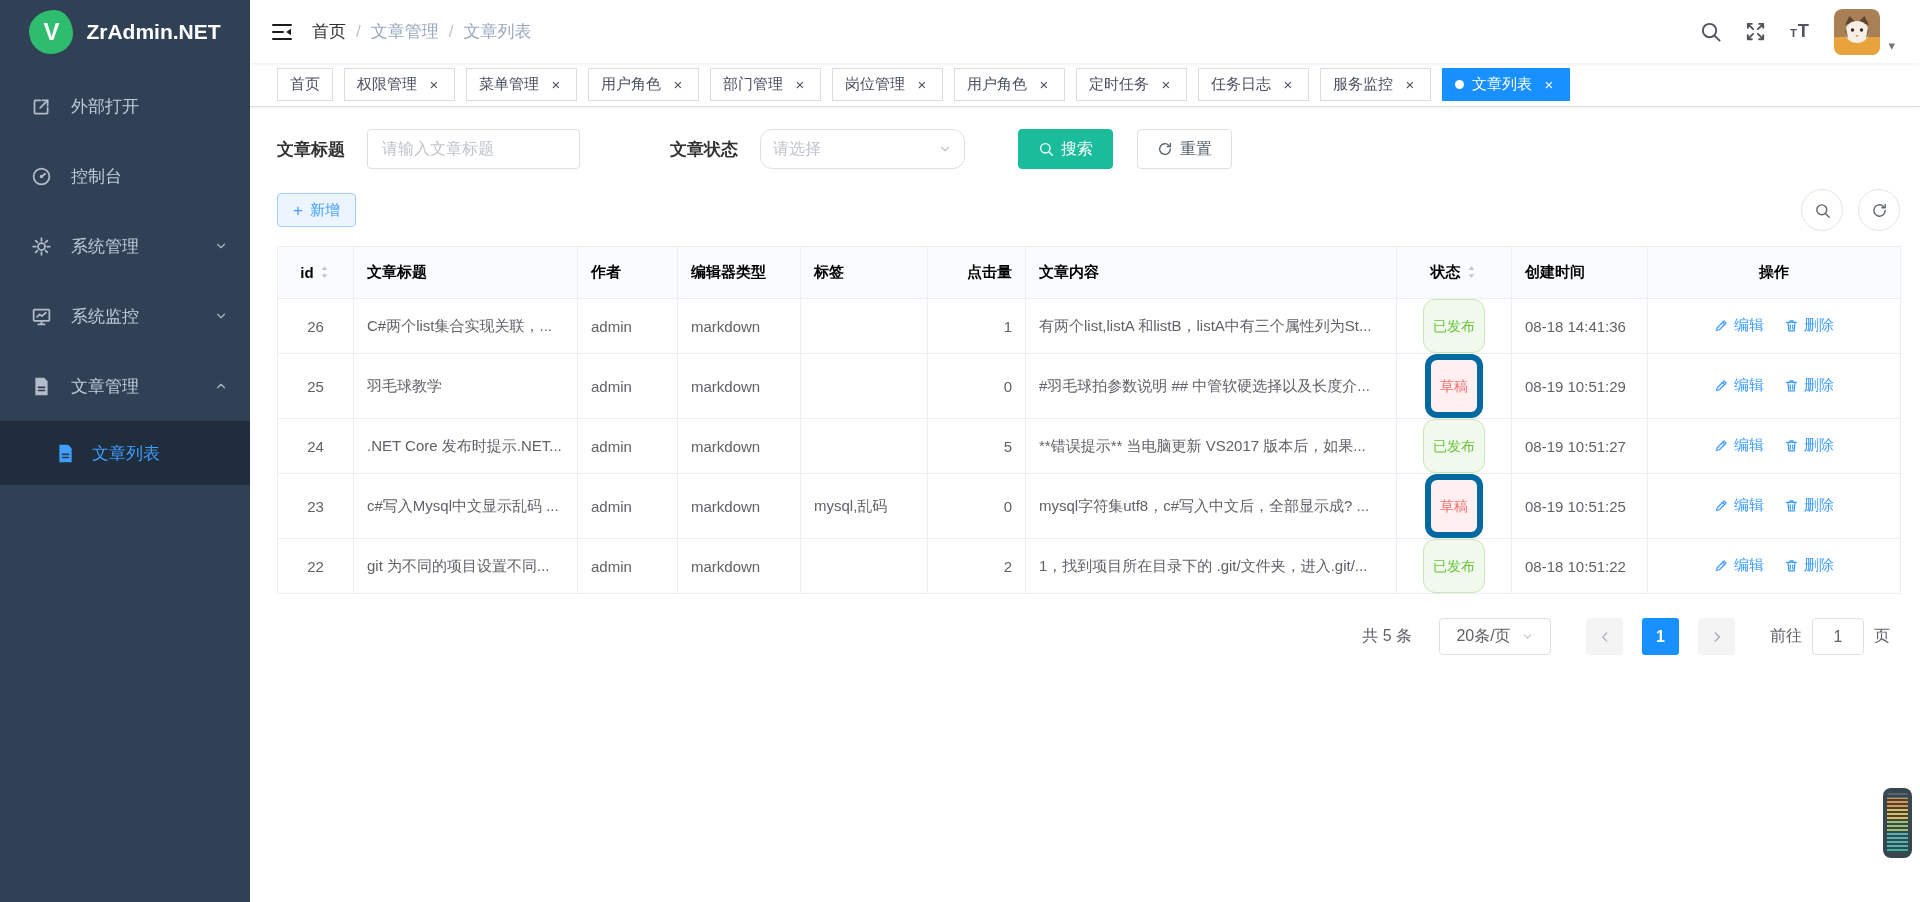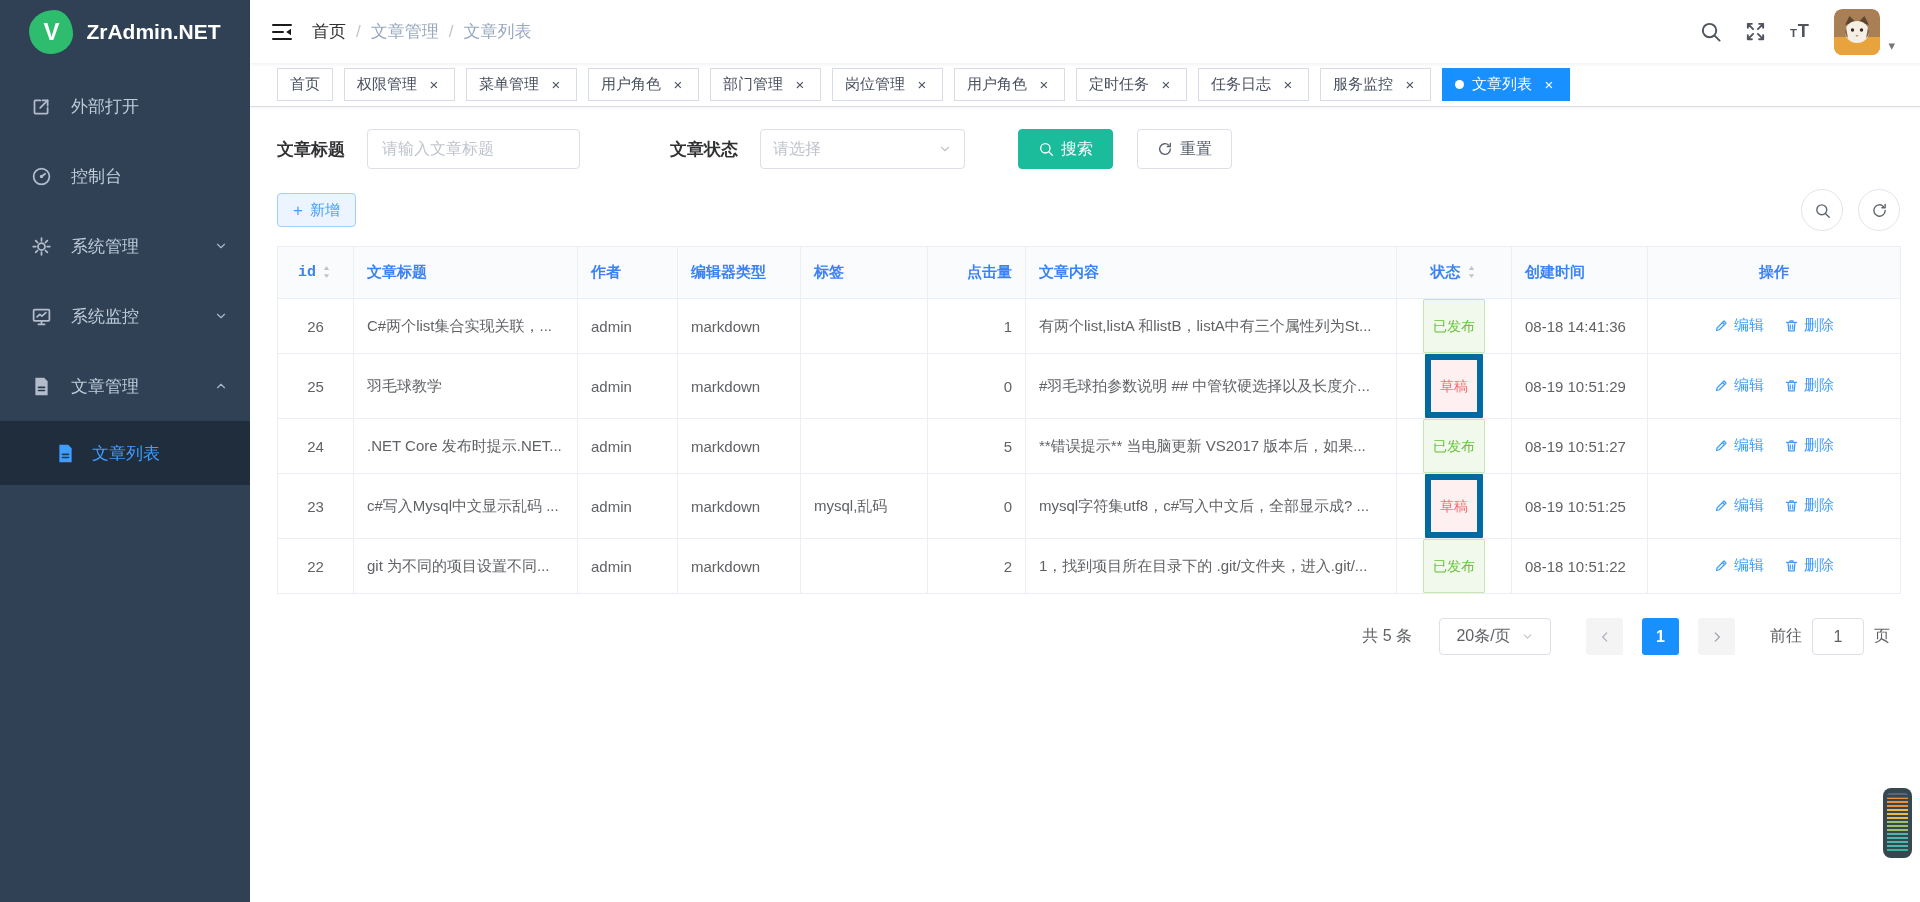--- a/index.html
+++ b/index.html
@@ -54,48 +54,48 @@
   .tag-tab.active .tab-dot { display:inline-block; }
 
   
   .content { flex:1; padding:22px 20px 0 27px; background:#fff; min-height:0; }
   .filter-row { display:flex; align-items:center; }
   .f-label { font-size:17px; font-weight:bold; color:#303133; margin-right:22px; }
   .f-input { width:213px; height:40px; border:1px solid #dcdfe6; border-radius:4px; padding:0 14px;
     font-size:16px; color:#606266; font-family:inherit; }
   .f-input::placeholder { color:#bfc4cc; }
   .f-gap { width:90px; }
-  .f-select { width:205px; height:40px; border:1px solid #dcdfe6; border-radius:4px; padding:0 12px;
+  .f-select { width:205px; height:40px; border:1px solid #dcdfe6; border-radius:12px; padding:0 12px;
     display:flex; align-items:center; justify-content:space-between; color:#bfc4cc; font-size:16px; cursor:pointer; }
   .f-select .sel-arrow { width:14px; height:14px; color:#c0c4cc; }
   .btn { display:inline-flex; align-items:center; justify-content:center; gap:7px; height:40px; padding:0 19px;
     border-radius:4px; font-size:16px; cursor:pointer; border:1px solid transparent; font-family:inherit; }
   .btn .b-icon { width:16px; height:16px; }
   .btn-search { background:#1abc9c; border-color:#1abc9c; color:#fff; margin-left:53px; }
   .btn-reset { background:#fff; border-color:#dcdfe6; color:#57606b; margin-left:24px; }
 
   .toolbar-row { display:flex; align-items:center; margin-top:20px; }
   .btn-add { height:34px; padding:0 15px; font-size:15px; background:#ecf5ff; border-color:#a0cfff; color:#409eff; }
   .btn-add .plus { font-size:17px; line-height:1; }
   .tool-icons { margin-left:auto; display:flex; gap:15px; }
   .circle-btn { width:42px; height:42px; border-radius:50%; border:1px solid #e2e5eb; background:#fff;
     display:flex; align-items:center; justify-content:center; color:#5f6670; cursor:pointer; }
   .circle-btn .icon { width:17px; height:17px; }
 
   
   table.grid { margin-top:15px; border-collapse:collapse; table-layout:fixed; width:1623px; font-size:15px; }
   table.grid th, table.grid td { border:1px solid #ebeef5; height:52px; padding:0 13px; overflow:hidden;
     white-space:nowrap; text-overflow:ellipsis; text-align:left; font-weight:normal; }
-  table.grid th { color:#3b82f6; font-weight:bold; background:#fafbfc;font-family:Liberation Mono, monospace; }
+  table.grid th { color:#000000; font-weight:bold; background:#fafbfc; }
   table.grid td { color:#606266; }
   th .th-inner { display:inline-flex; align-items:center; gap:4px; }
   .sort-caret { width:13px; height:15px; color:#c0c4cc; display:inline-block; }
   .al-center { text-align:center !important; }
   .al-right { text-align:right !important; }
-  .badge { display:inline-block; padding:19px 9px; font-size:14px; border-radius:1px; line-height:1;text-align:center; }
+  .badge { display:inline-block; padding:19px 9px; font-size:14px; border-radius:12px; line-height:1;text-align:center; }
   .badge.success { color:#67c23a; background:#f0f9eb; border:1px solid #c8e6b5; }
   .badge.danger { color:#f56c6c; background:#fef0f0; border:6px solid #0369a1; }
   .op-link { color:#409eff; display:inline-flex; align-items:center; gap:5px; margin:0 10px; cursor:pointer; }
   .op-link .icon { width:15px; height:15px; }
 
   
   .pagination { display:flex; align-items:center; justify-content:flex-end; margin-top:24px; padding-right:10px;
     font-size:16px; color:#606266; gap:19px; }
   .pg-total { margin-right:8px; }
   .pg-size { width:112px; height:37px; border:1px solid #dcdfe6; border-radius:4px; display:flex; align-items:center;

